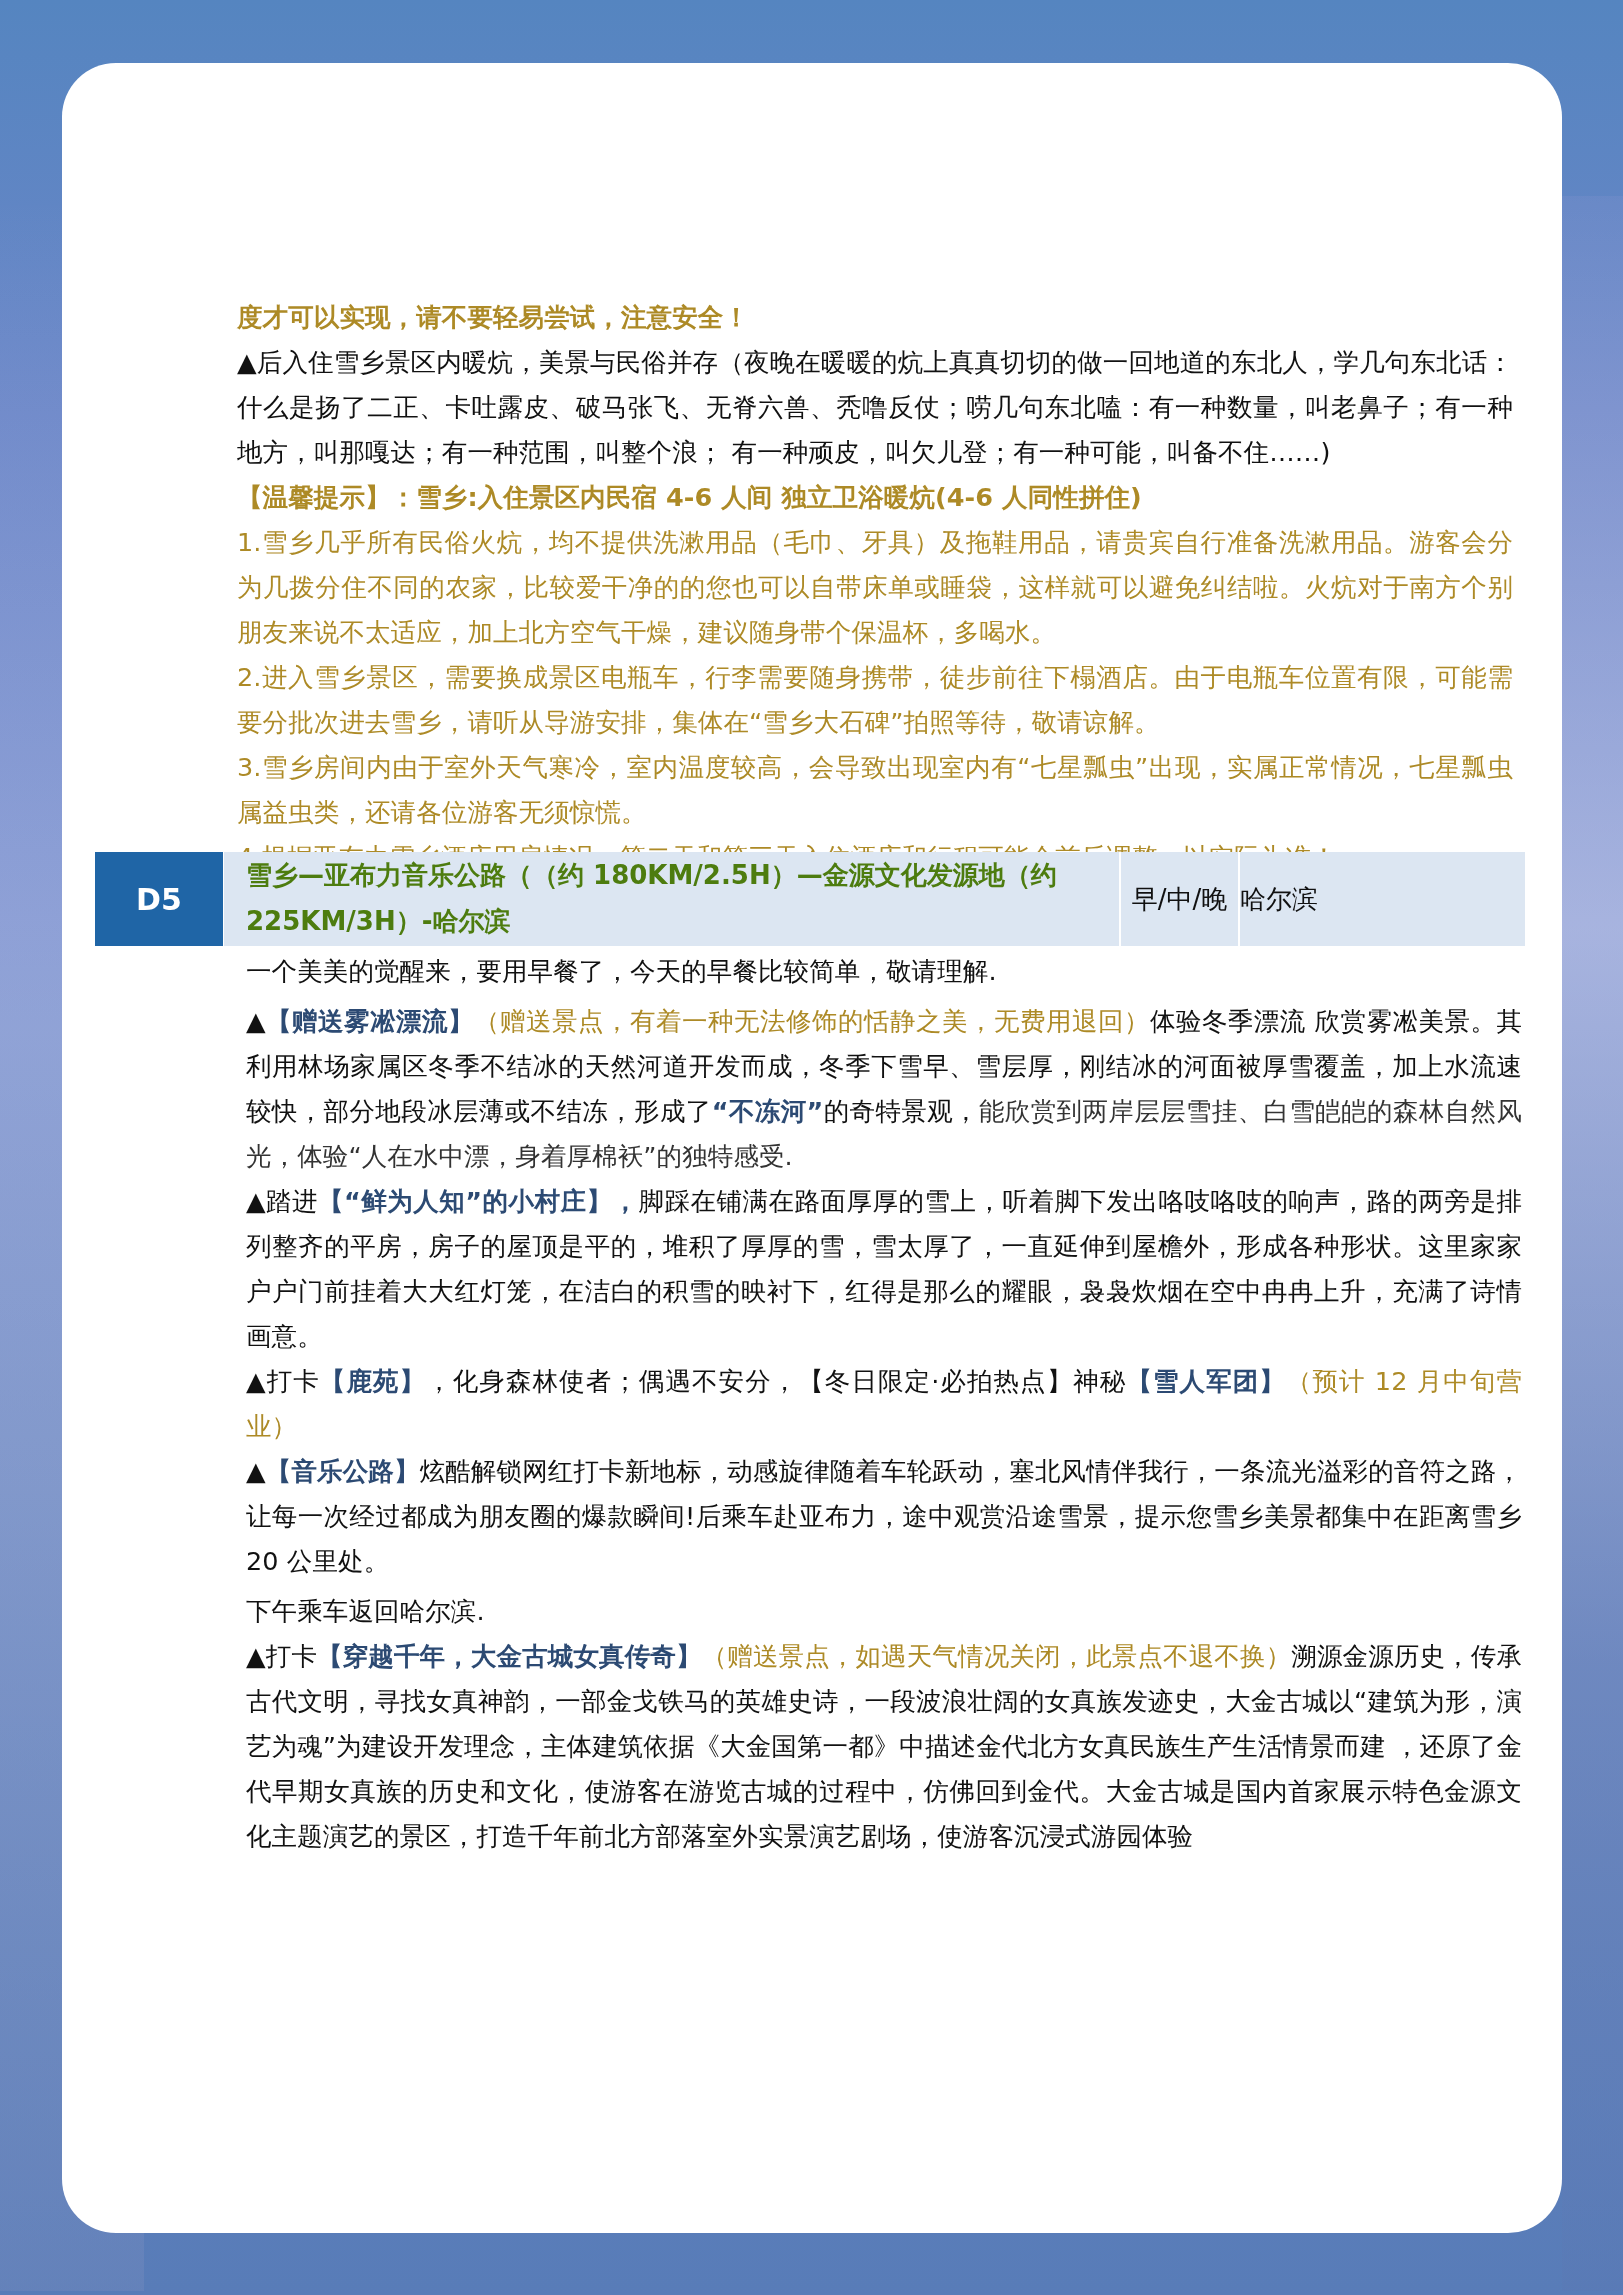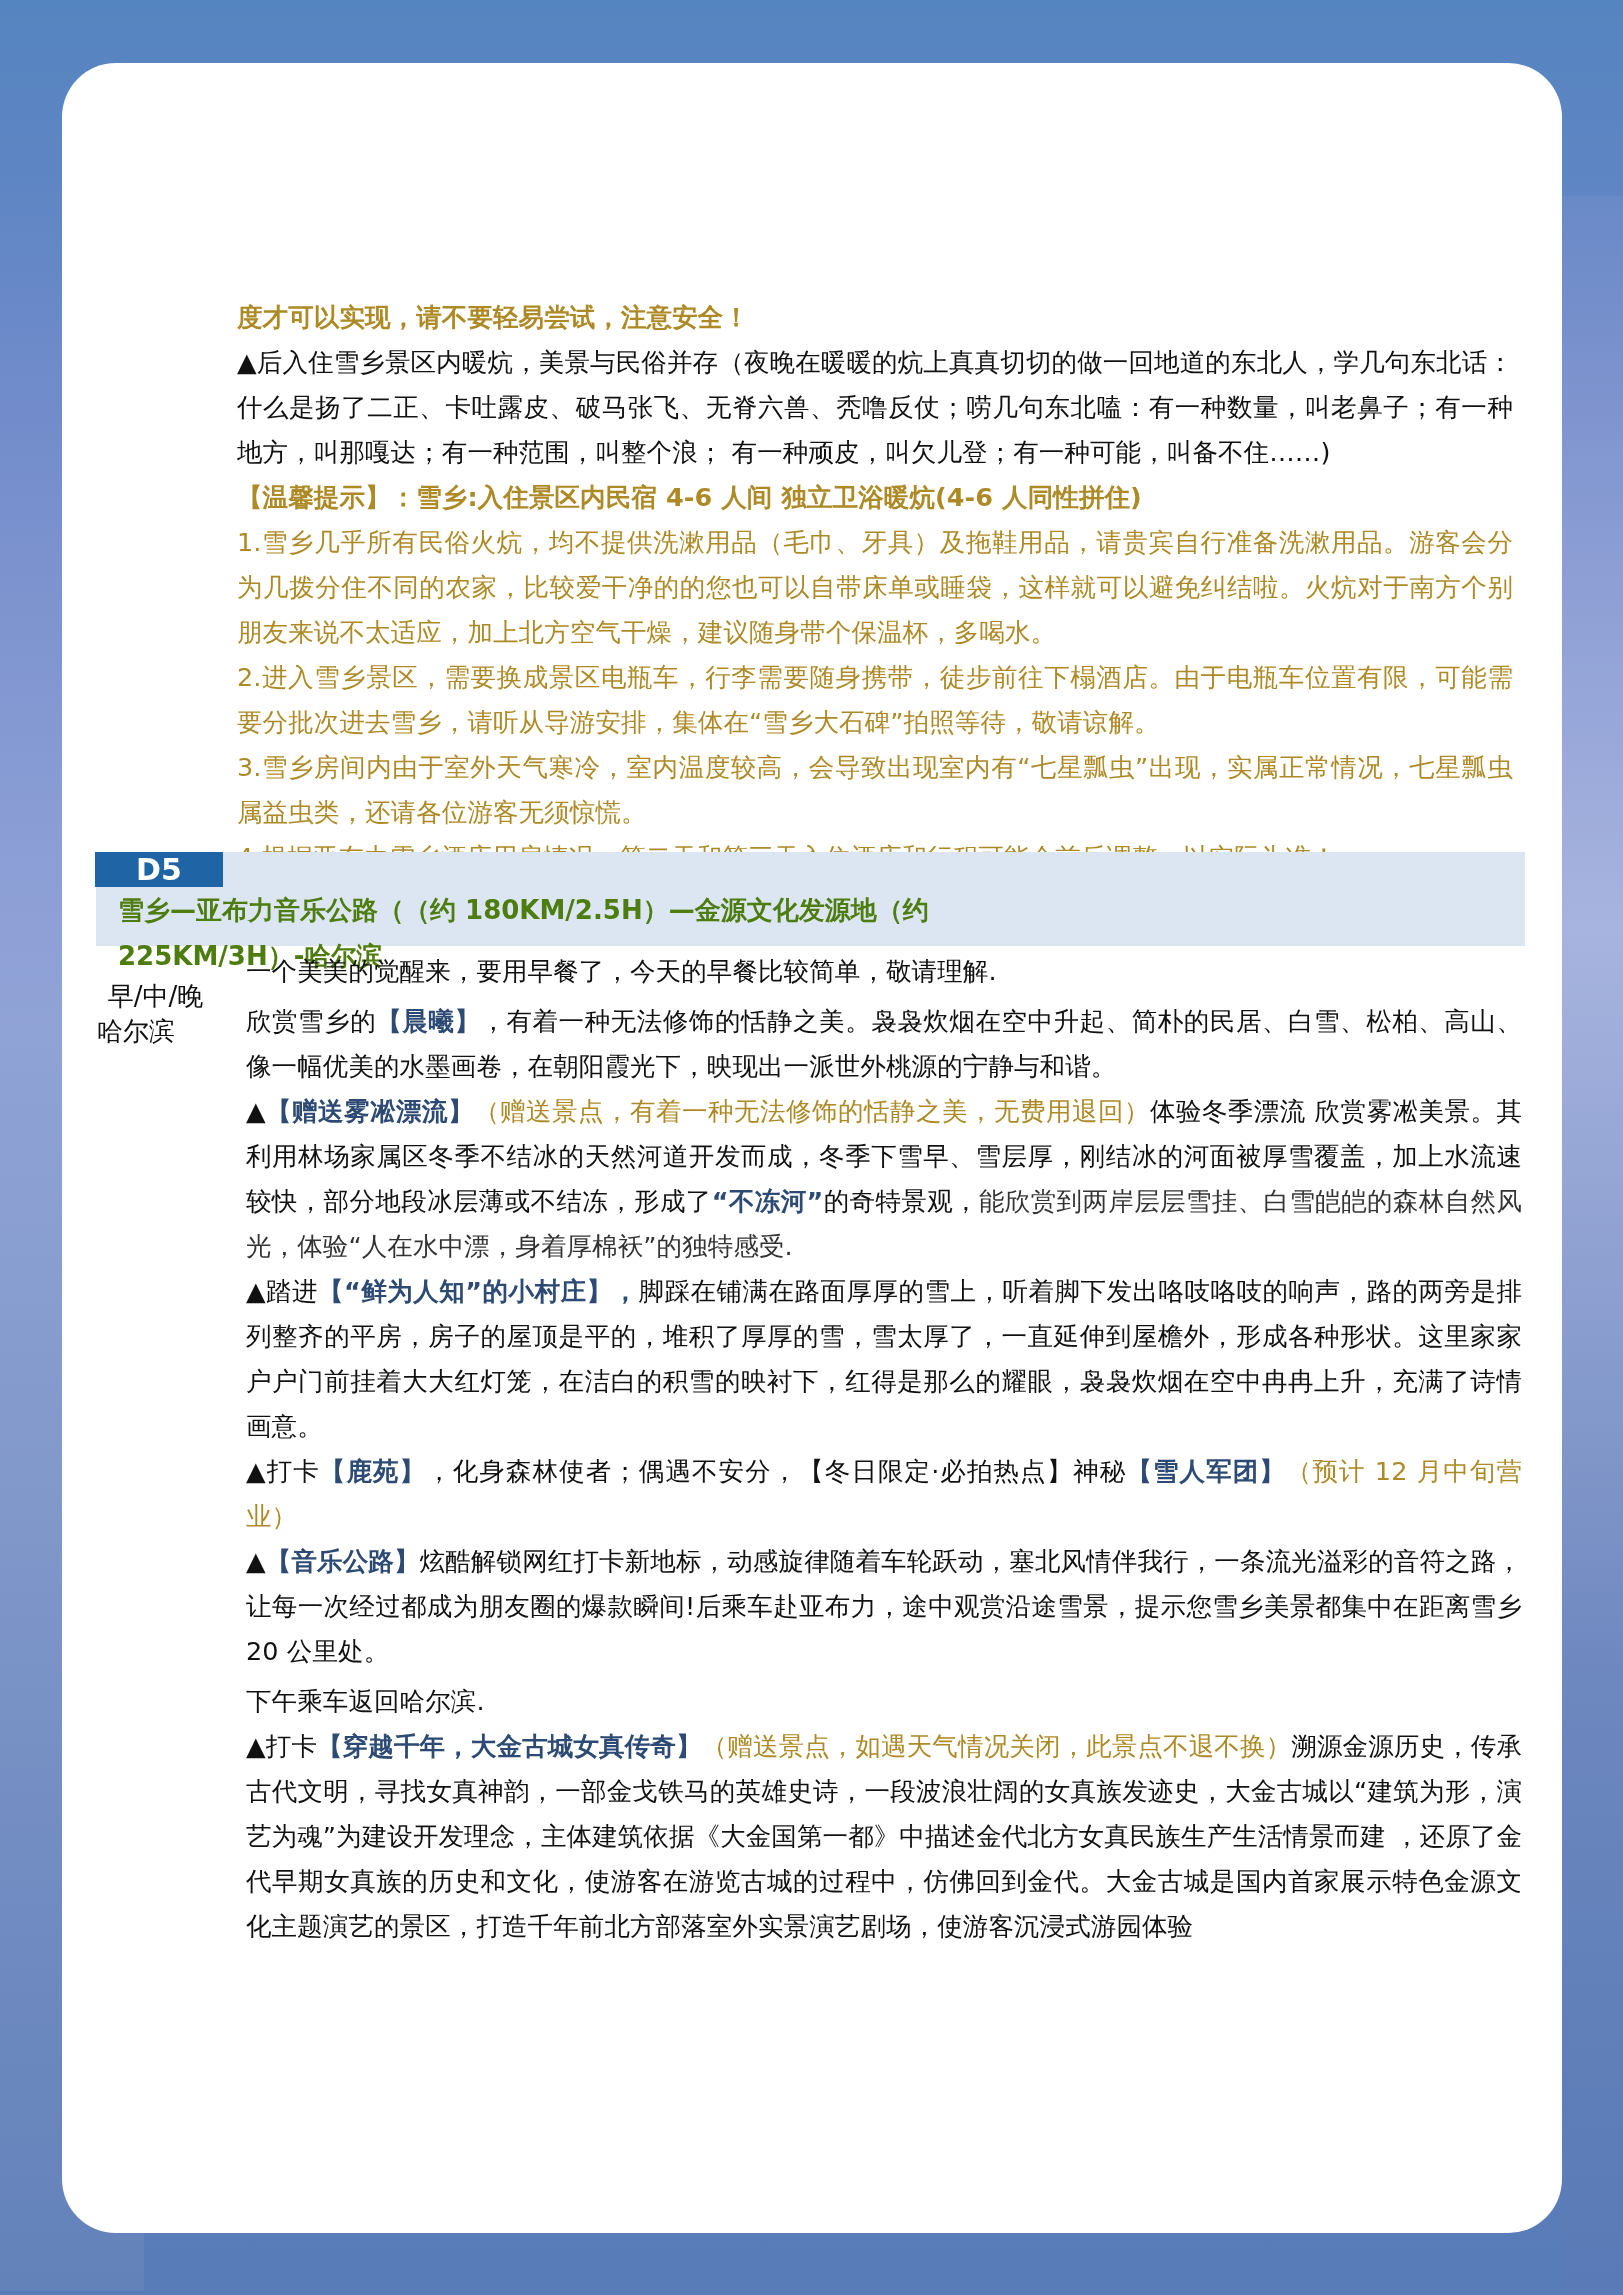--- a/index.html
+++ b/index.html
@@ -15,21 +15,21 @@
   }
   .content{position:absolute;left:175px;top:232px;width:1276px;}
   .p{font-size:25.5px;line-height:45px;color:#111;text-align:justify;margin:0;letter-spacing:0.1px;}
   .gold{color:#ad8a26;}
   .goldb{color:#ad8a26;font-weight:bold;}
   .blue{color:#2c4a73;font-weight:bold;}
   .gray{color:#333;}
   .gap{height:5.2px;}
   .day-row{
     position:absolute;left:33px;top:789px;width:1430px;height:94px;
-    display:flex;background:#dce6f2;flex-direction:column;
+    display:flex;background:#dce6f2;
   }
   .day-badge{width:128px;height:94px;background:#1f65a6;color:#fff;font-weight:bold;font-size:30px;
     display:flex;align-items:center;justify-content:center;}
   .day-title{width:896px;padding:0 4px 0 22px;box-sizing:border-box;font-weight:bold;font-size:26px;line-height:46px;color:#4d7c0f;border-left:1.3px solid #fff;}
   .day-meals{width:117px;border-left:2px solid #fff;display:flex;align-items:center;justify-content:center;font-size:26px;color:#111;}
   .day-hotel{flex:1;border-left:2px solid #fff;display:flex;align-items:center;font-size:26px;color:#111;}
   .content2{position:absolute;left:184px;top:886px;width:1276px;}
 </style>
 </head>
 <body>
@@ -52,21 +52,20 @@
   <div class="day-row">
     <div class="day-badge">D5</div>
     <div class="day-title">雪乡—亚布力音乐公路（（约 180KM/2.5H）—金源文化发源地（约 225KM/3H）-哈尔滨</div>
     <div class="day-meals">早/中/晚</div>
     <div class="day-hotel">哈尔滨</div>
   </div>
 
   <div class="content2">
     <p class="p">一个美美的觉醒来，要用早餐了，今天的早餐比较简单，敬请理解.</p>
     <div class="gap"></div>
-    <p class="p"><span>欣赏雪乡的</span><span class="blue">【晨曦】</span><span>，有着一种无法修饰的恬静之美。袅袅炊烟在空中升起、简朴的民居、白雪、松柏、高山、像一幅优美的水墨画卷，在朝阳霞光下，映现出一派世外桃源的宁静与和谐。</span></p>
     <p class="p"><span>▲</span><span class="blue">【赠送雾凇漂流】</span><span class="gold">（赠送景点，有着一种无法修饰的恬静之美，无费用退回）</span><span>体验冬季漂流  欣赏雾凇美景。其利用林场家属区冬季不结冰的天然河道开发而成，冬季下雪早、雪层厚，刚结冰的河面被厚雪覆盖，加上水流速较快，部分地段冰层薄或不结冻，形成了</span><span class="blue">“不冻河”</span><span>的奇特景观，</span><span class="gray">能欣赏到两岸层层雪挂、白雪皑皑的森林自然风光，体验“人在水中漂，身着厚棉袄”的独特感受.</span></p>
     <p class="p"><span>▲踏进</span><span class="blue">【“鲜为人知”的小村庄】，</span><span>脚踩在铺满在路面厚厚的雪上，听着脚下发出咯吱咯吱的响声，路的两旁是排列整齐的平房，房子的屋顶是平的，堆积了厚厚的雪，雪太厚了，一直延伸到屋檐外，形成各种形状。这里家家户户门前挂着大大红灯笼，在洁白的积雪的映衬下，红得是那么的耀眼，袅袅炊烟在空中冉冉上升，充满了诗情画意。</span></p>
     <p class="p"><span>▲打卡</span><span class="blue">【鹿苑】</span><span>，化身森林使者；偶遇不安分，【冬日限定·必拍热点】神秘</span><span class="blue">【雪人军团】</span><span class="gold">（预计 12 月中旬营业）</span></p>
     <p class="p"><span>▲</span><span class="blue">【音乐公路】</span><span>炫酷解锁网红打卡新地标，动感旋律随着车轮跃动，塞北风情伴我行，一条流光溢彩的音符之路，让每一次经过都成为朋友圈的爆款瞬间!后乘车赴亚布力，途中观赏沿途雪景，提示您雪乡美景都集中在距离雪乡 20 公里处。</span></p>
     <div class="gap"></div>
     <p class="p">下午乘车返回哈尔滨.</p>
     <p class="p"><span>▲打卡</span><span class="blue">【穿越千年，大金古城女真传奇】</span><span class="gold">（赠送景点，如遇天气情况关闭，此景点不退不换）</span><span>溯源金源历史，传承古代文明，寻找女真神韵，一部金戈铁马的英雄史诗，一段波浪壮阔的女真族发迹史，大金古城以“建筑为形，演艺为魂”为建设开发理念，主体建筑依据《大金国第一都》中描述金代北方女真民族生产生活情景而建  ，还原了金代早期女真族的历史和文化，使游客在游览古城的过程中，仿佛回到金代。大金古城是国内首家展示特色金源文化主题演艺的景区，打造千年前北方部落室外实景演艺剧场，使游客沉浸式游园体验</span></p>
   </div>
 
 </div>

